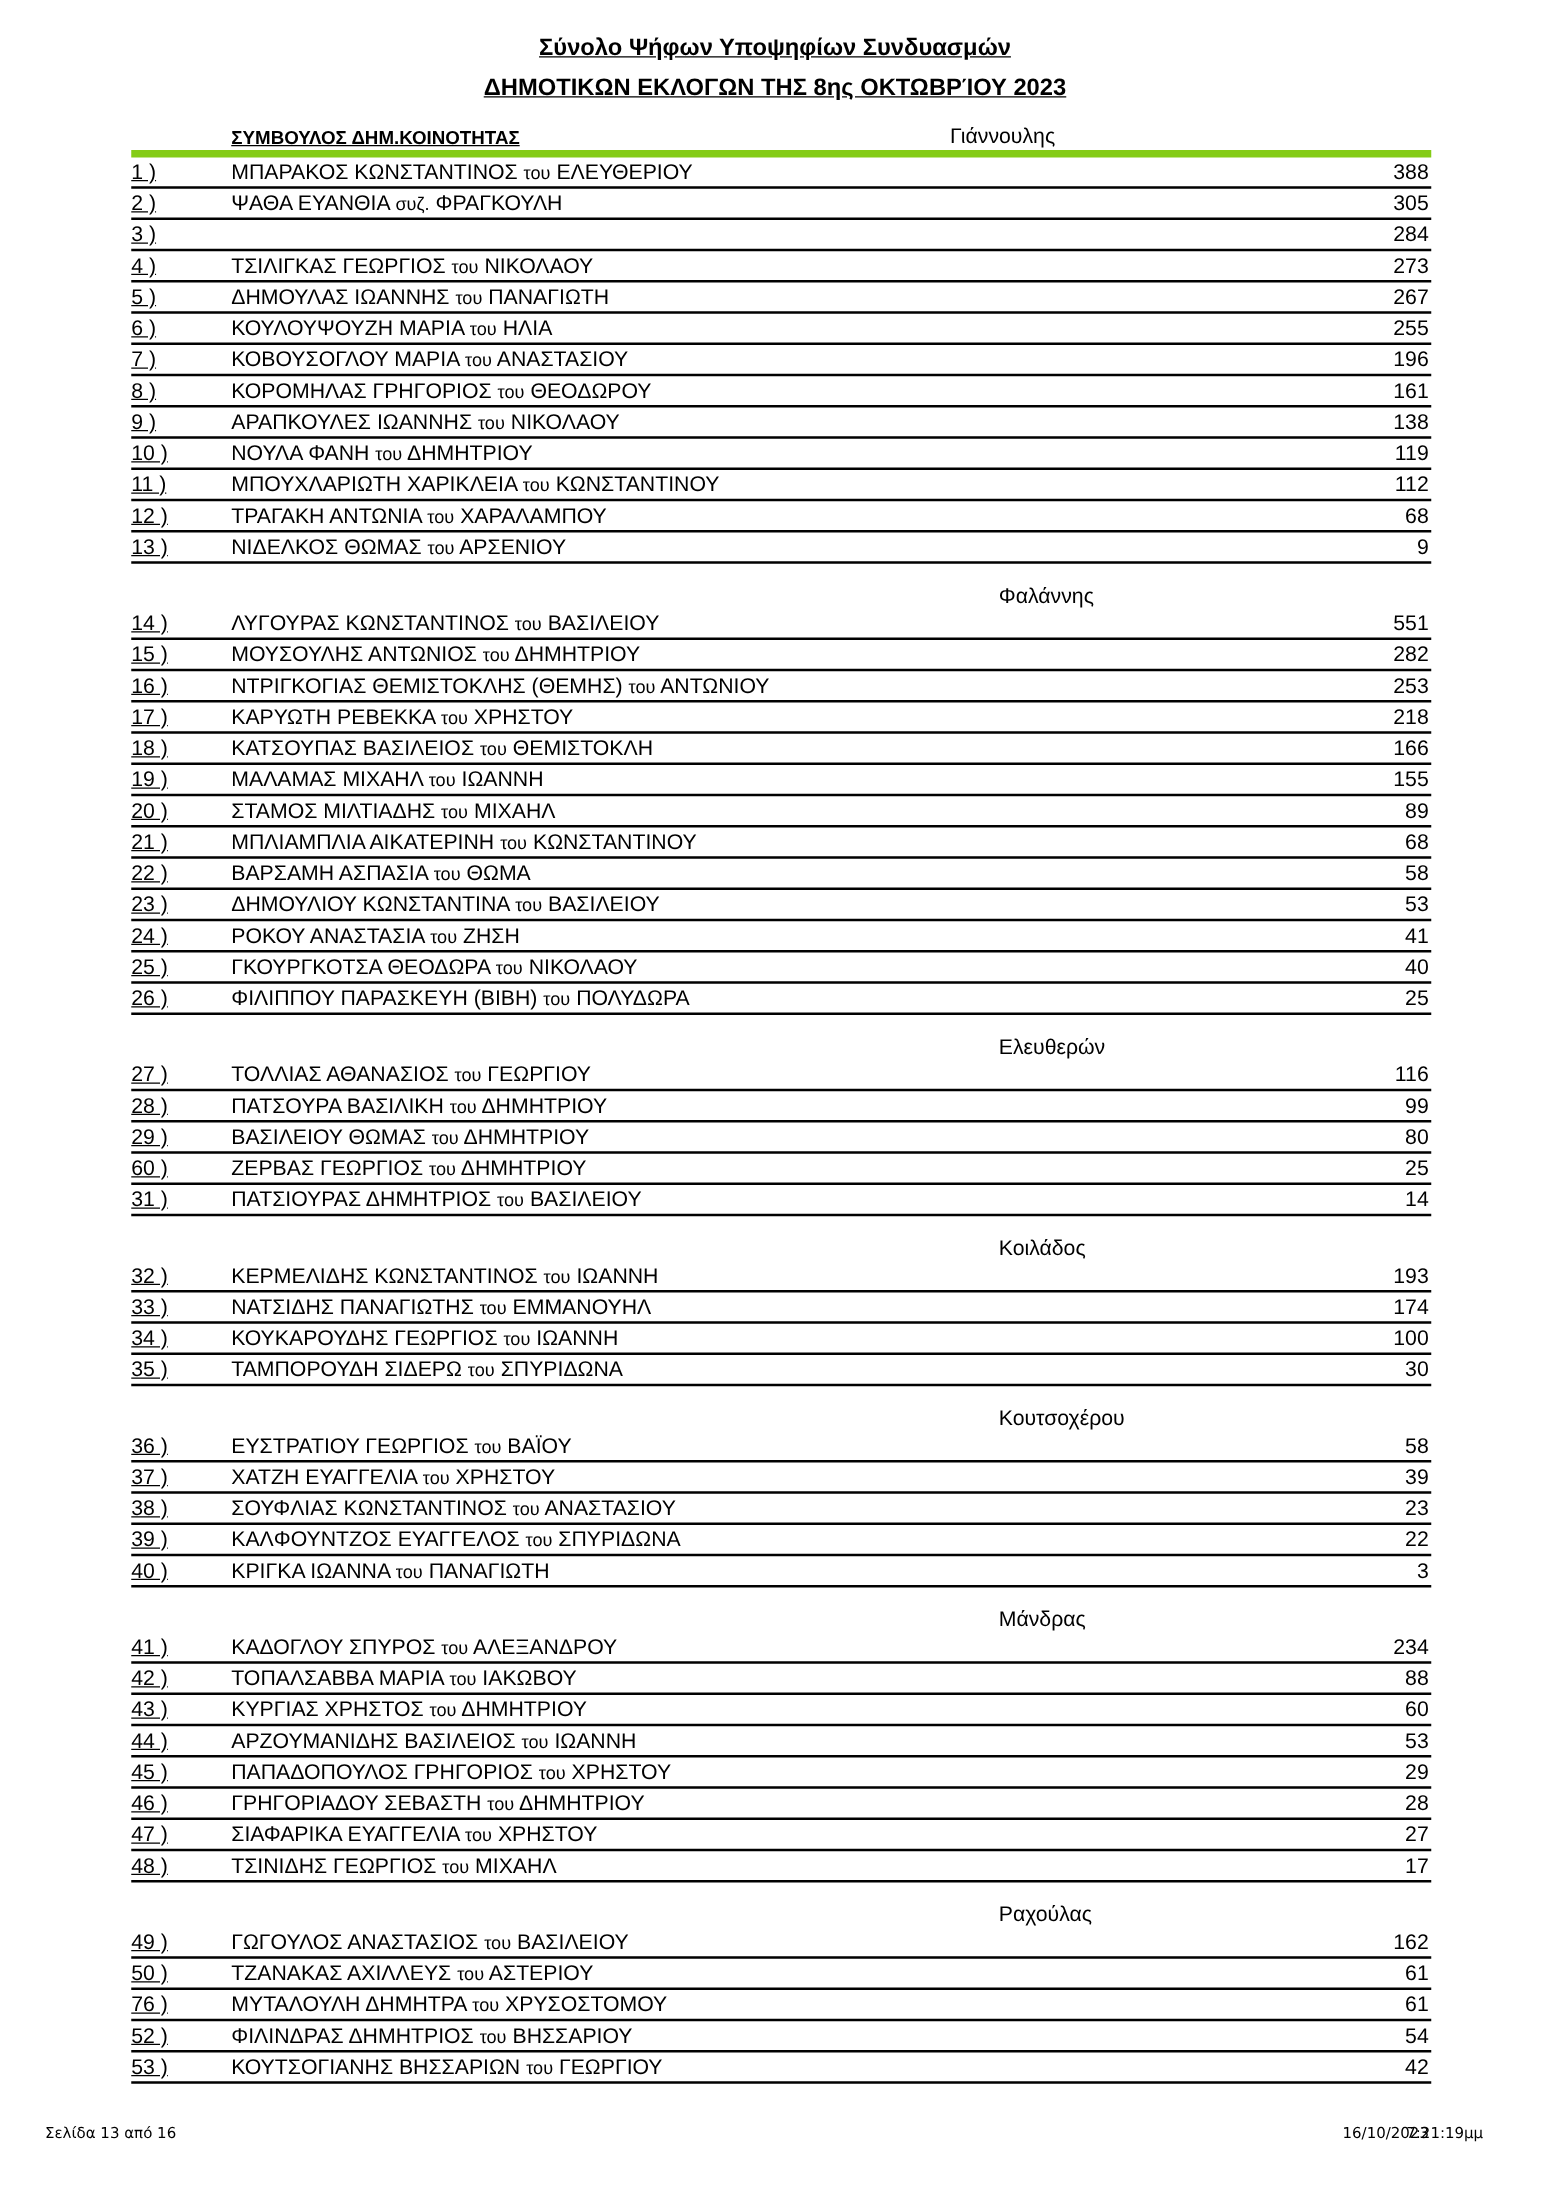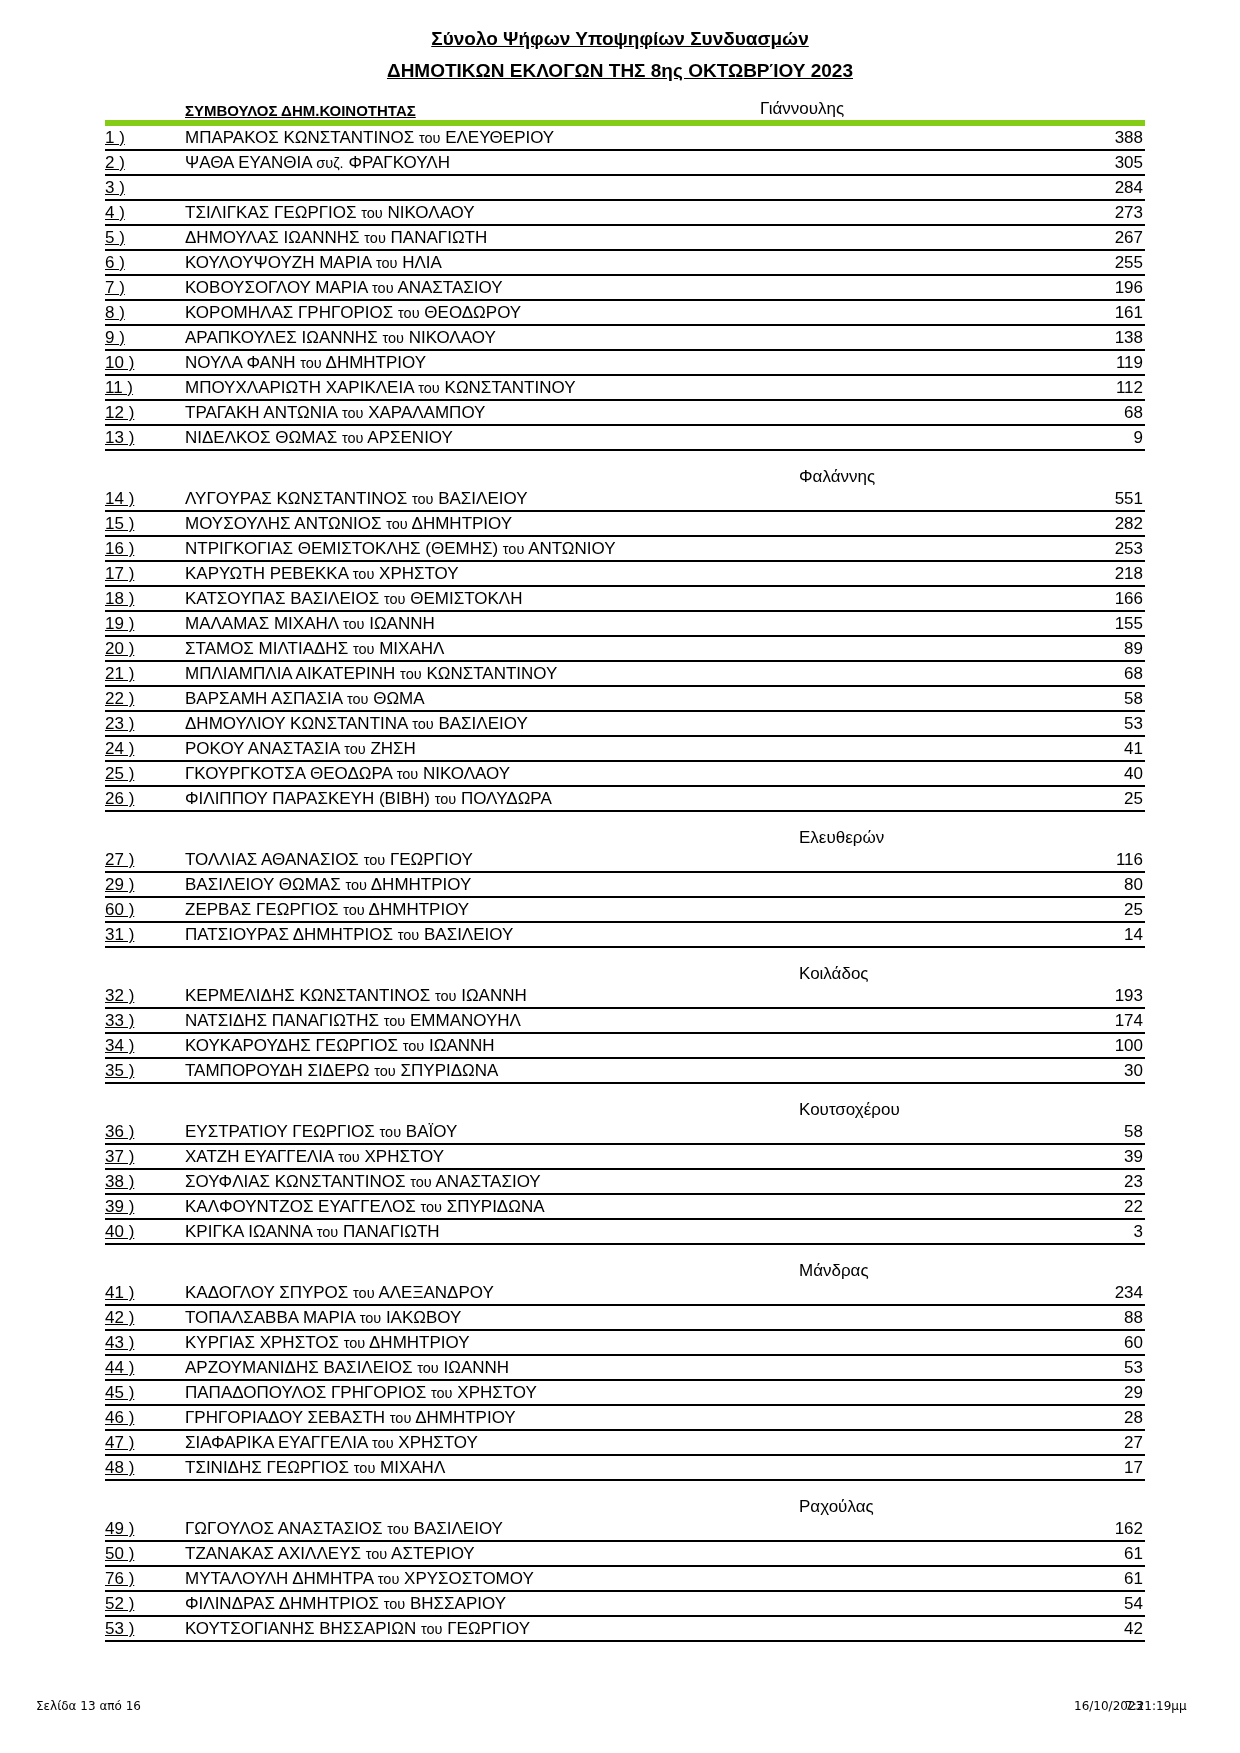--- a/index.html
+++ b/index.html
@@ -171,20 +171,25 @@
     <div class="gap"></div>
     <div class="section-title">
       <span>Ελευθερών</span>
     </div>
     <div class="row">
       <span class="num">27 )</span>
       <span class="name"><span>ΤΟΛΛΙΑΣ ΑΘΑΝΑΣΙΟΣ</span> <span class="small">του</span> <span>ΓΕΩΡΓΙΟΥ</span></span>
       <span class="votes">116</span>
     </div>
     <div class="row">
+      <span class="num">28 )</span>
+      <span class="name"><span>ΠΑΤΣΟΥΡΑ ΒΑΣΙΛΙΚΗ</span> <span class="small">του</span> <span>ΔΗΜΗΤΡΙΟΥ</span></span>
+      <span class="votes">99</span>
+    </div>
+    <div class="row">
       <span class="num">29 )</span>
       <span class="name"><span>ΒΑΣΙΛΕΙΟΥ ΘΩΜΑΣ</span> <span class="small">του</span> <span>ΔΗΜΗΤΡΙΟΥ</span></span>
       <span class="votes">80</span>
     </div>
     <div class="row">
       <span class="num">60 )</span>
       <span class="name"><span>ΖΕΡΒΑΣ ΓΕΩΡΓΙΟΣ</span> <span class="small">του</span> <span>ΔΗΜΗΤΡΙΟΥ</span></span>
       <span class="votes">25</span>
     </div>
     <div class="row">

